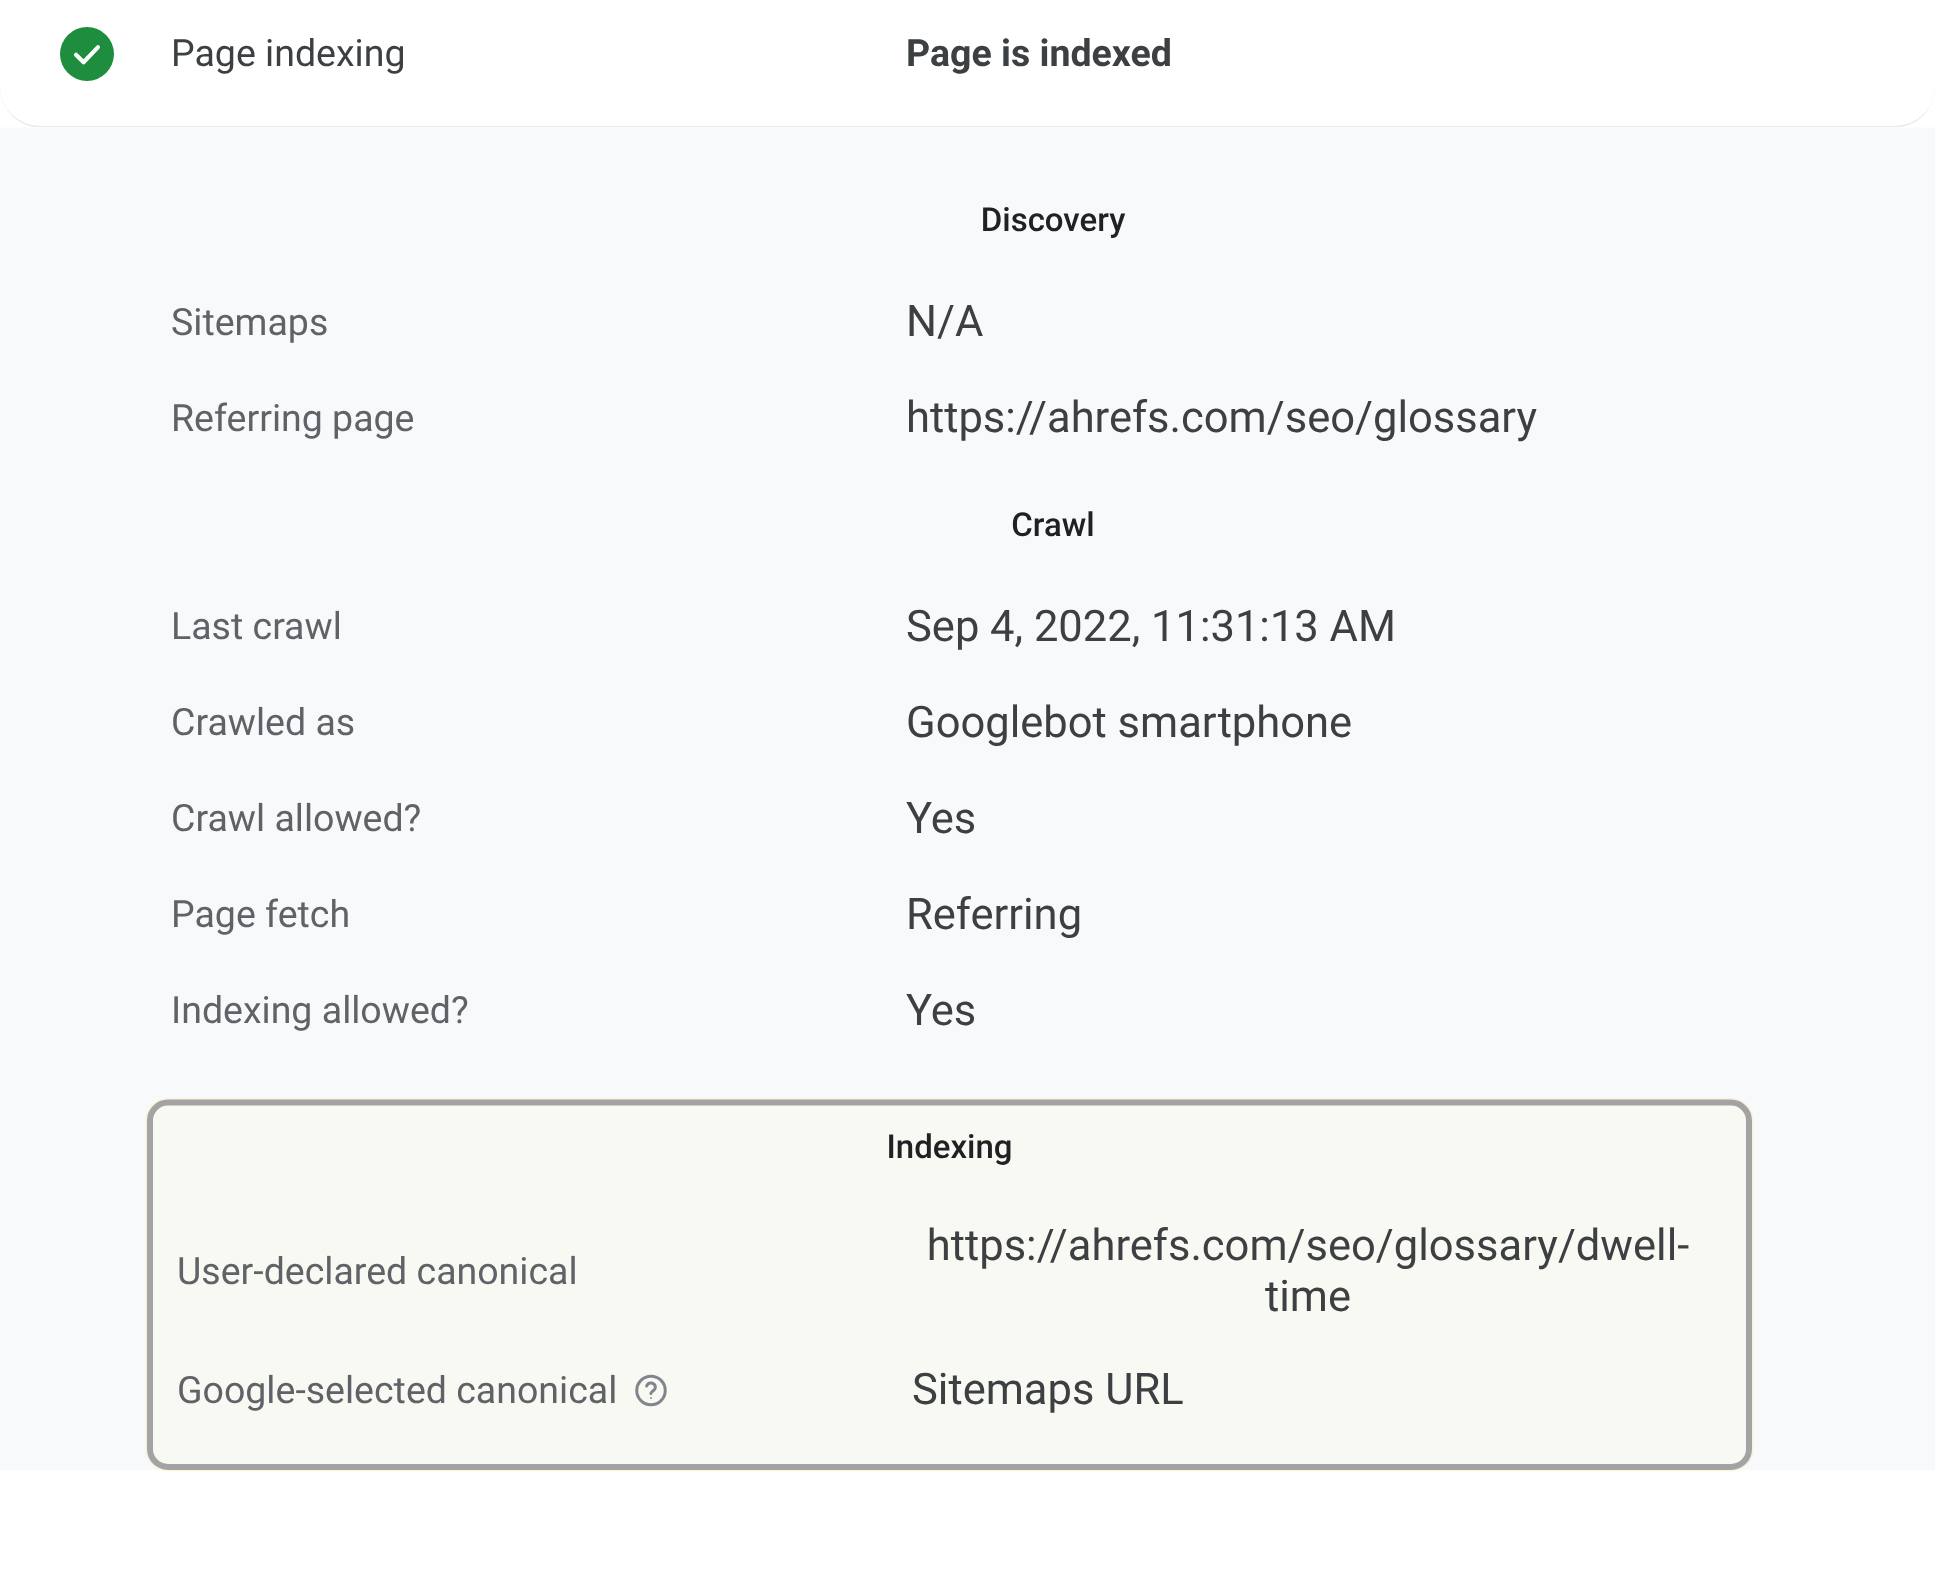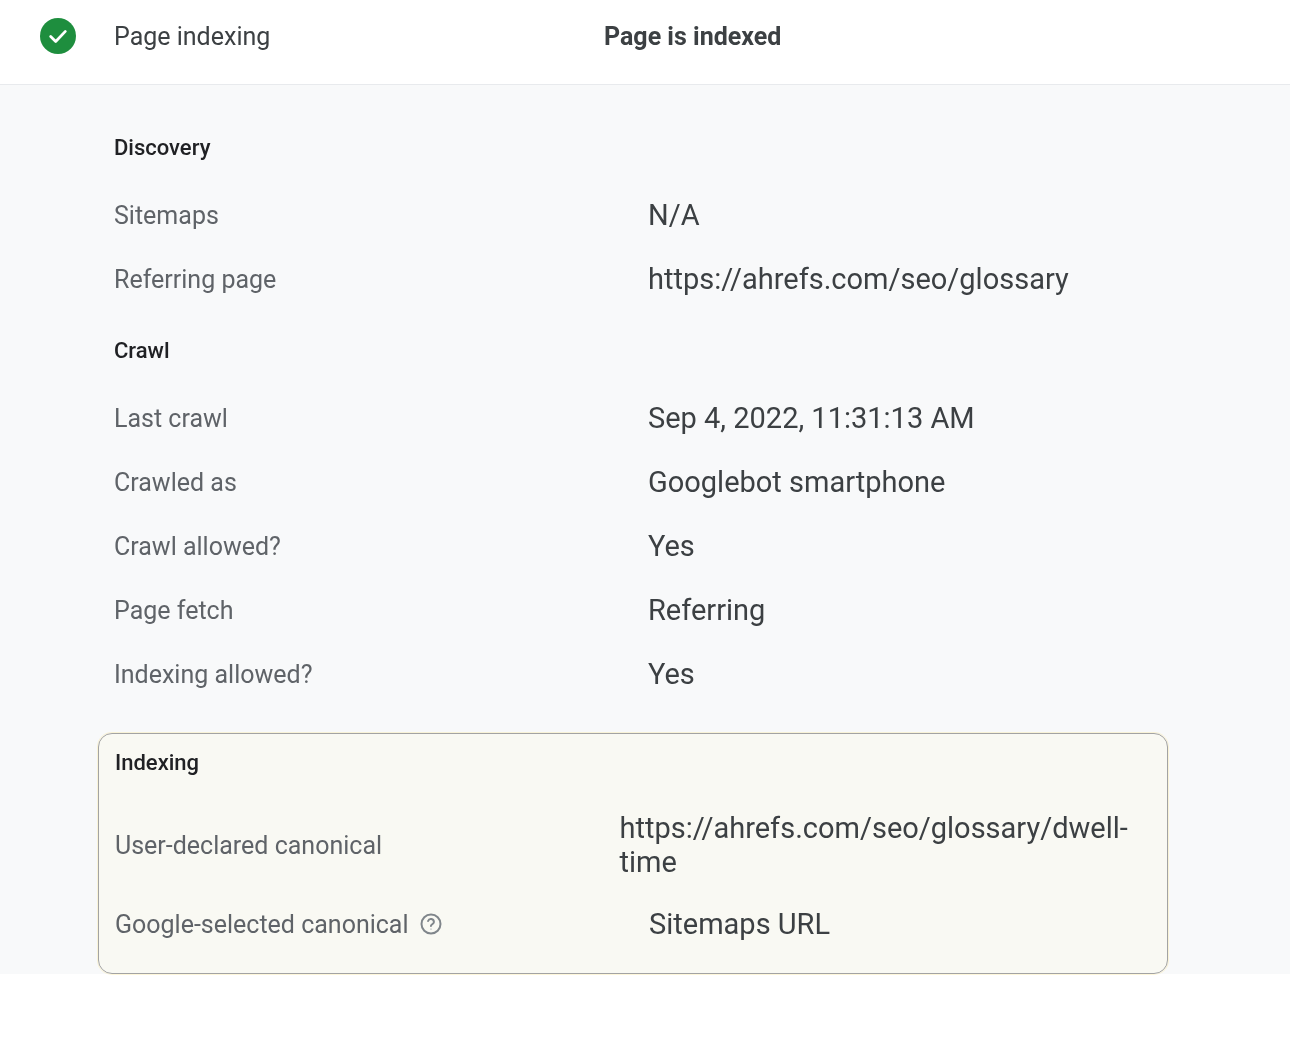--- a/index.html
+++ b/index.html
@@ -13,20 +13,21 @@
       width: 1290px;
       height: 1054px;
       overflow: hidden;
     }
     .header-row {
       display: flex;
       align-items: center;
       padding: 18px 0 30px 40px;
       border-bottom: 1px solid #e8eaed;
       background: #ffffff;
+      border-radius: 27px;
     }
     .status-icon {
       width: 36px;
       height: 36px;
       border-radius: 50%;
       background: #1e8e3e;
       display: flex;
       align-items: center;
       justify-content: center;
       margin-right: 38px;
@@ -43,34 +44,34 @@
       font-weight: 400;
     }
     .header-value {
       font-size: 25px;
       color: #3c4043;
       font-weight: 700;
     }
     .detail-body {
       background: #f8f9fa;
       padding: 50px 0 0 114px;
+      text-align: center;
     }
     .section {
       margin-bottom: 42px;
     }
     .section-title {
       font-size: 22px;
       font-weight: 500;
       color: #202124;
       margin-bottom: 38px;
     }
     .row {
       display: flex;
       margin-bottom: 30px;
-      gap: 44px;
     }
     .row-label {
       font-size: 25px;
       color: #5f6368;
       width: 490px;
       font-weight: 400;
       display: flex;
       align-items: center;
     }
     .row-value {
@@ -85,21 +86,21 @@
       width: 24px;
       height: 24px;
       margin-left: 10px;
       color: #80868b;
     }
     .help-icon svg {
       width: 24px;
       height: 24px;
     }
     .highlight-box {
-      border: 1px solid #a3a3a3;
+      border: 4px solid #a3a3a3;
       border-radius: 14px;
       padding: 16px 16px 4px 0;
       margin-left: -16px;
       padding-left: 16px;
       box-shadow: 0 0 0 1px rgba(252, 229, 136, 0.3);
       background: rgba(252, 245, 210, 0.15);
       width: 1070px;
     }
     .highlight-box .section-title {
       margin-bottom: 36px;

